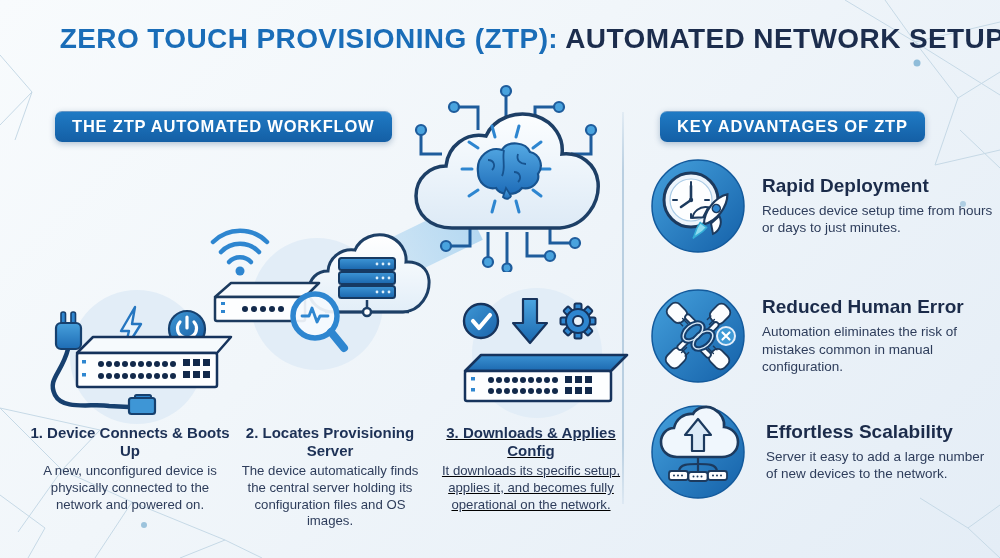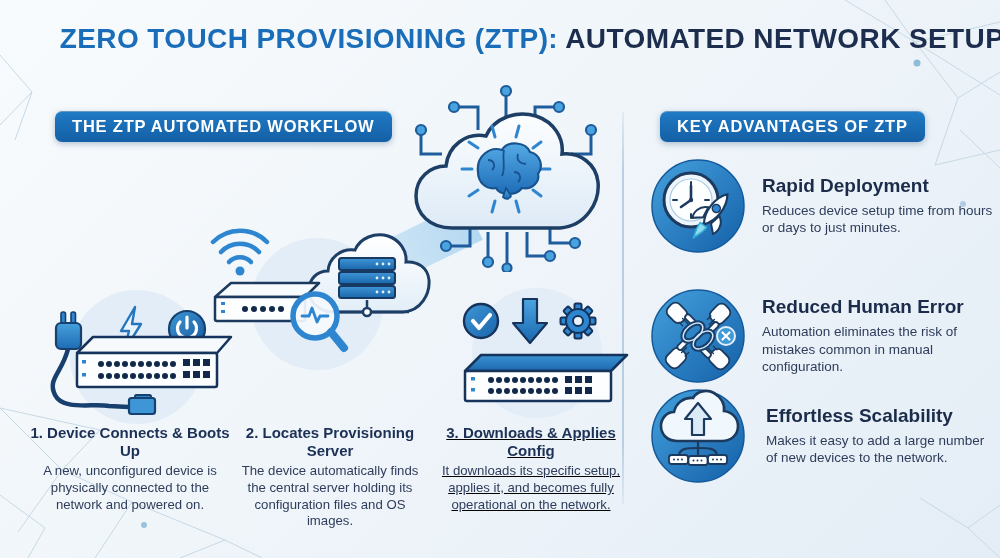--- a/index.html
+++ b/index.html
@@ -52,21 +52,21 @@
   .step-title { font-size:15px; font-weight:700; color:#1d3156; line-height:1.18; }
   .step-desc  { font-size:13.2px; color:#2e3d5b; line-height:1.26; margin-top:4px; }
   #step-1-text { left:28px;  width:204px; }
   #step-2-text { left:232px; width:196px; }
   #step-3-text { left:430px; width:202px;text-decoration:underline; }
 
   
   .adv-row { position:absolute; left:650px; width:346px; display:flex; gap:16px; align-items:center; z-index:2; }
   #adv-row-1 { top:158px; }
   #adv-row-2 { top:288px; }
-  #adv-row-3 { top:388px;gap:20px; }
+  #adv-row-3 { top:404px;gap:20px; }
   .adv-text { flex:1; }
   .adv-title { font-size:19px; font-weight:800; color:#1b2b4a; line-height:1.15; }
   .adv-desc  { font-size:13.5px; color:#2e3d5b; line-height:1.3; margin-top:5px; }
 
   #bg-mesh { position:absolute; left:0; top:0; z-index:0; }
 </style>
 </head>
 <body>
 
 <div id="canvas">
@@ -492,17 +492,17 @@
             <circle cx="47.5" cy="72.5" r="1"></circle>
             <circle cx="51.5" cy="72.5" r="1"></circle>
           <circle cx="63" cy="71.5" r="1"></circle>
             <circle cx="67" cy="71.5" r="1"></circle>
             <circle cx="71" cy="71.5" r="1"></circle>
         </g>
       </g>
     </svg>
     <div class="adv-text">
       <div class="adv-title">Effortless Scalability</div>
-      <div class="adv-desc">Makes it easy to add a large number of new devices to the network.</div>
+      <div class="adv-desc">Server it easy to add a large number of new devices to the network.</div>
     </div>
   </div>
 
 </div>
 
 </body></html>

